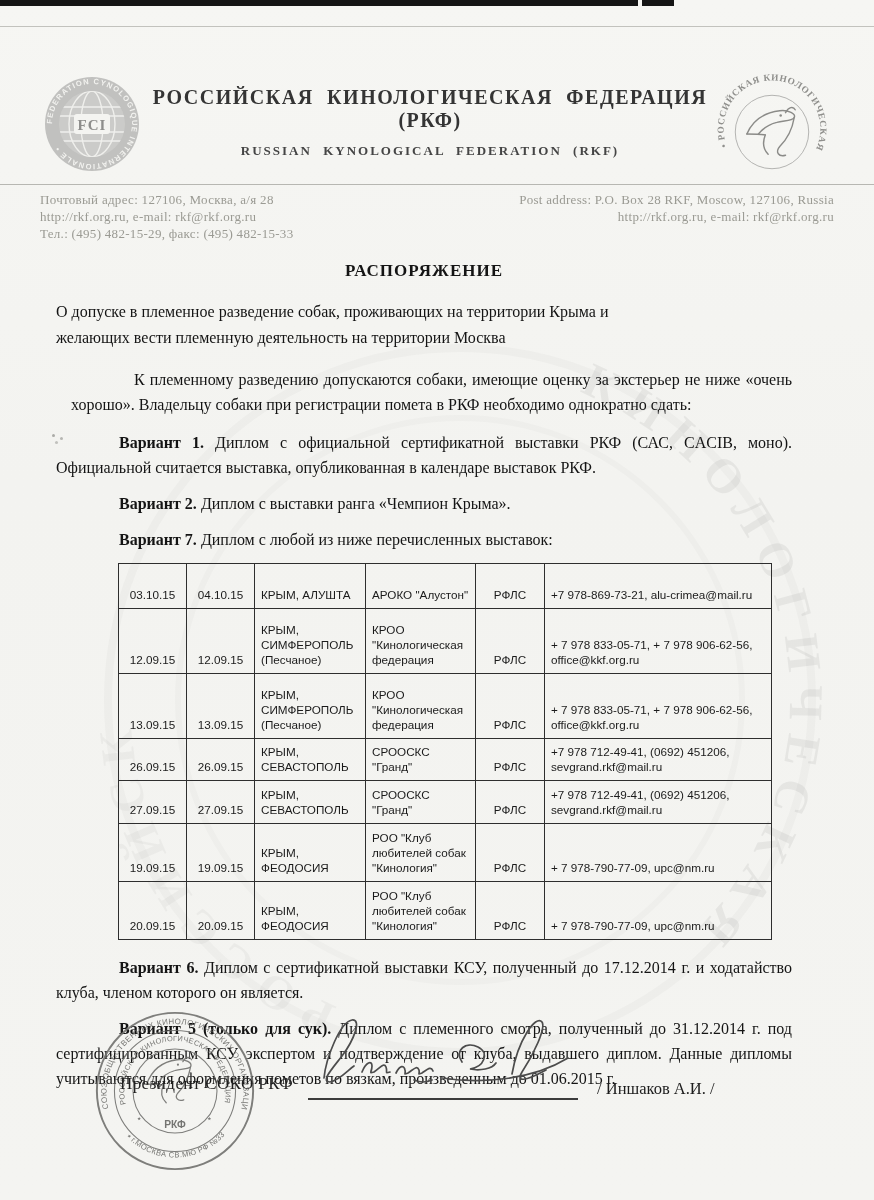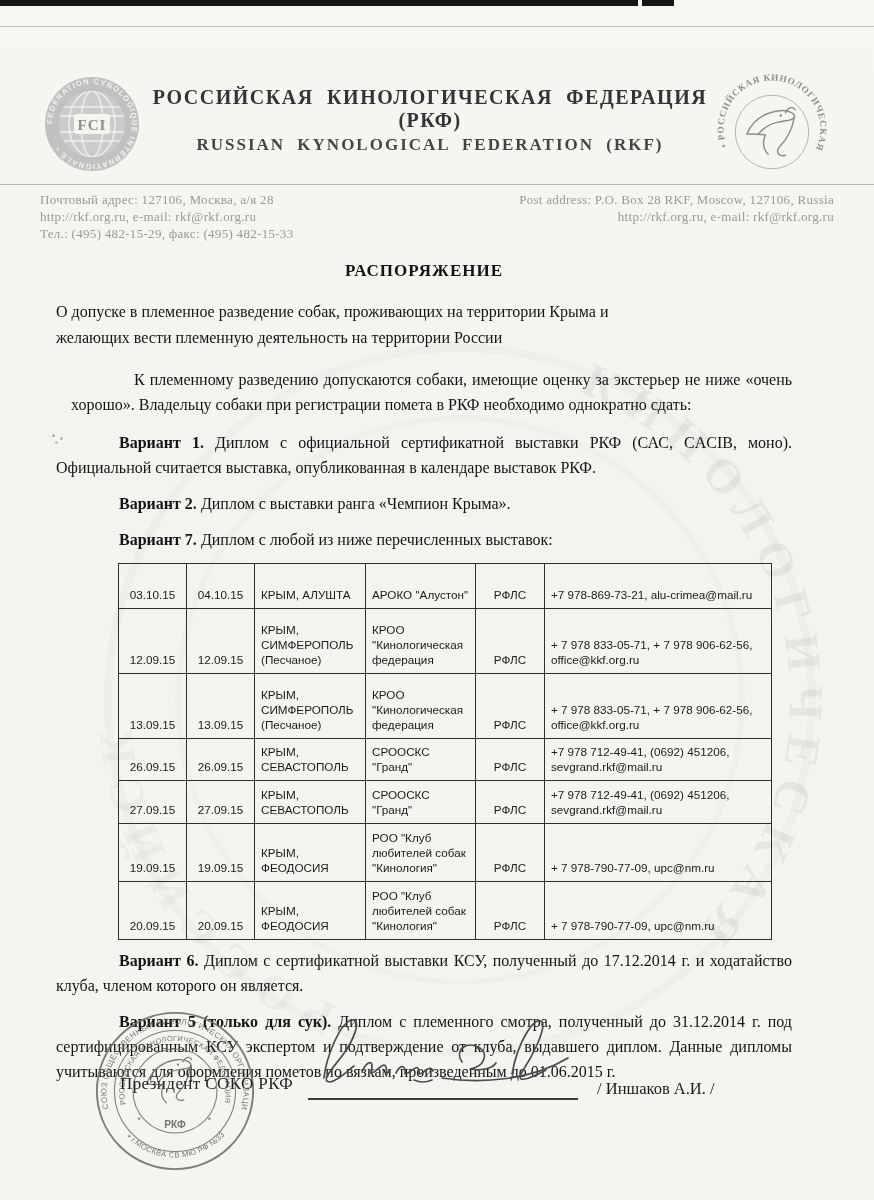--- a/index.html
+++ b/index.html
@@ -18,37 +18,37 @@
   .top-bar.b2{left:642px;width:32px;}
   .top-line{position:absolute;top:26px;left:0;width:874px;height:1px;background:#c2c2bd;}
   .pencil-mark{position:absolute;left:52px;top:434px;width:3px;height:3px;border-radius:50%;
     background:#9a9a96;box-shadow:8px 3px 0 0 #a8a8a4, 3px 7px 0 0 #b5b5b1;opacity:.8;}
 
   
   .fci-logo{position:absolute;left:42px;top:74px;}
   .rkf-logo{position:absolute;left:714px;top:74px;}
   .titles{position:absolute;left:140px;top:86px;width:580px;text-align:center;}
   .title-ru{font-size:20px;font-weight:bold;letter-spacing:1.5px;word-spacing:7px;color:#343434;}
-  .title-en{margin-top:3px;font-size:17px;font-weight:bold;letter-spacing:2px;word-spacing:6px;color:#454545;}
+  .title-en{margin-top:11px;font-size:13px;font-weight:bold;letter-spacing:2px;word-spacing:6px;color:#454545;}
   .header-divider{position:absolute;top:184px;left:0;width:874px;height:1px;background:#b7b7b2;}
 
   
   .contacts{position:absolute;top:191px;left:40px;width:794px;display:flex;justify-content:space-between;
     font-size:13px;line-height:17px;color:#9a9a93;letter-spacing:.3px;}
   .contacts .right{text-align:right;}
 
   
   .doc{position:absolute;top:250px;left:56px;width:736px;font-size:16px;line-height:25px;color:#141414;}
   .doc-heading{text-align:center;font-size:17px;letter-spacing:1px;margin:8px 0 16px 0;font-weight:bold;}
   .doc-subject{text-align:left;line-height:26px;margin-bottom:16px;}
   .doc p{margin:0 0 11px 0;text-align:justify;text-indent:63px;}
   .doc p .lead{font-weight:bold;}
   .doc p.intro{margin-bottom:13px;margin-left:15px;}
 
-  table.exh{border-collapse:collapse;margin:7px 0 8px 62px;table-layout:fixed;
+  table.exh{border-collapse:collapse;margin:7px 0 15px 62px;table-layout:fixed;
     font-family:"Liberation Sans", sans-serif;font-size:11.7px;line-height:1.28;color:#1a1a1a;border-radius:9px;}
   table.exh td{border:1px solid #2e2e2e;vertical-align:bottom;padding:3px 3px 5px 6px;white-space:pre-line;overflow:hidden;}
   table.exh col.c1{width:68px}  table.exh col.c2{width:68px}
   table.exh col.c3{width:111px} table.exh col.c4{width:110px}
   table.exh col.c5{width:69px}  table.exh col.c6{width:227px}
   table.exh td:nth-child(1),table.exh td:nth-child(2),table.exh td:nth-child(5){text-align:center;padding-left:2px;padding-right:2px;}
   table.exh tr:nth-child(1) td{height:36px}
   table.exh tr:nth-child(2) td{height:56px}
   table.exh tr:nth-child(3) td{height:56px}
   table.exh tr:nth-child(4) td{height:33px}
@@ -150,21 +150,21 @@
       <div class="right">
         <div>Post address: P.O. Box 28 RKF, Moscow, 127106, Russia</div>
         <div>http://rkf.org.ru,  e-mail: rkf@rkf.org.ru</div>
       </div>
     </div>
 
     <div class="doc">
       <div class="doc-heading">РАСПОРЯЖЕНИЕ</div>
       <div class="doc-subject">
         <div>О допуске в племенное разведение собак, проживающих на территории Крыма и</div>
-        <div>желающих вести племенную деятельность на территории России</div>
+        <div>желающих вести племенную деятельность на территории Москва</div>
       </div>
       <p class="intro">К племенному разведению допускаются собаки, имеющие  оценку  за экстерьер не ниже «очень хорошо». Владельцу собаки при регистрации помета в РКФ необходимо однократно сдать:</p>
 
       <p><span class="lead">Вариант 1.</span><span> Диплом с  официальной сертификатной выставки РКФ (САС, CACIB, моно). Официальной считается выставка, опубликованная в календаре выставок РКФ.</span></p>
       <p><span class="lead">Вариант 2.</span><span> Диплом с выставки ранга «Чемпион Крыма».</span></p>
       <p><span class="lead">Вариант 7.</span><span> Диплом с любой из ниже перечисленных выставок:</span></p>
 
       <table class="exh">
         <colgroup>
             <col class="c1">

